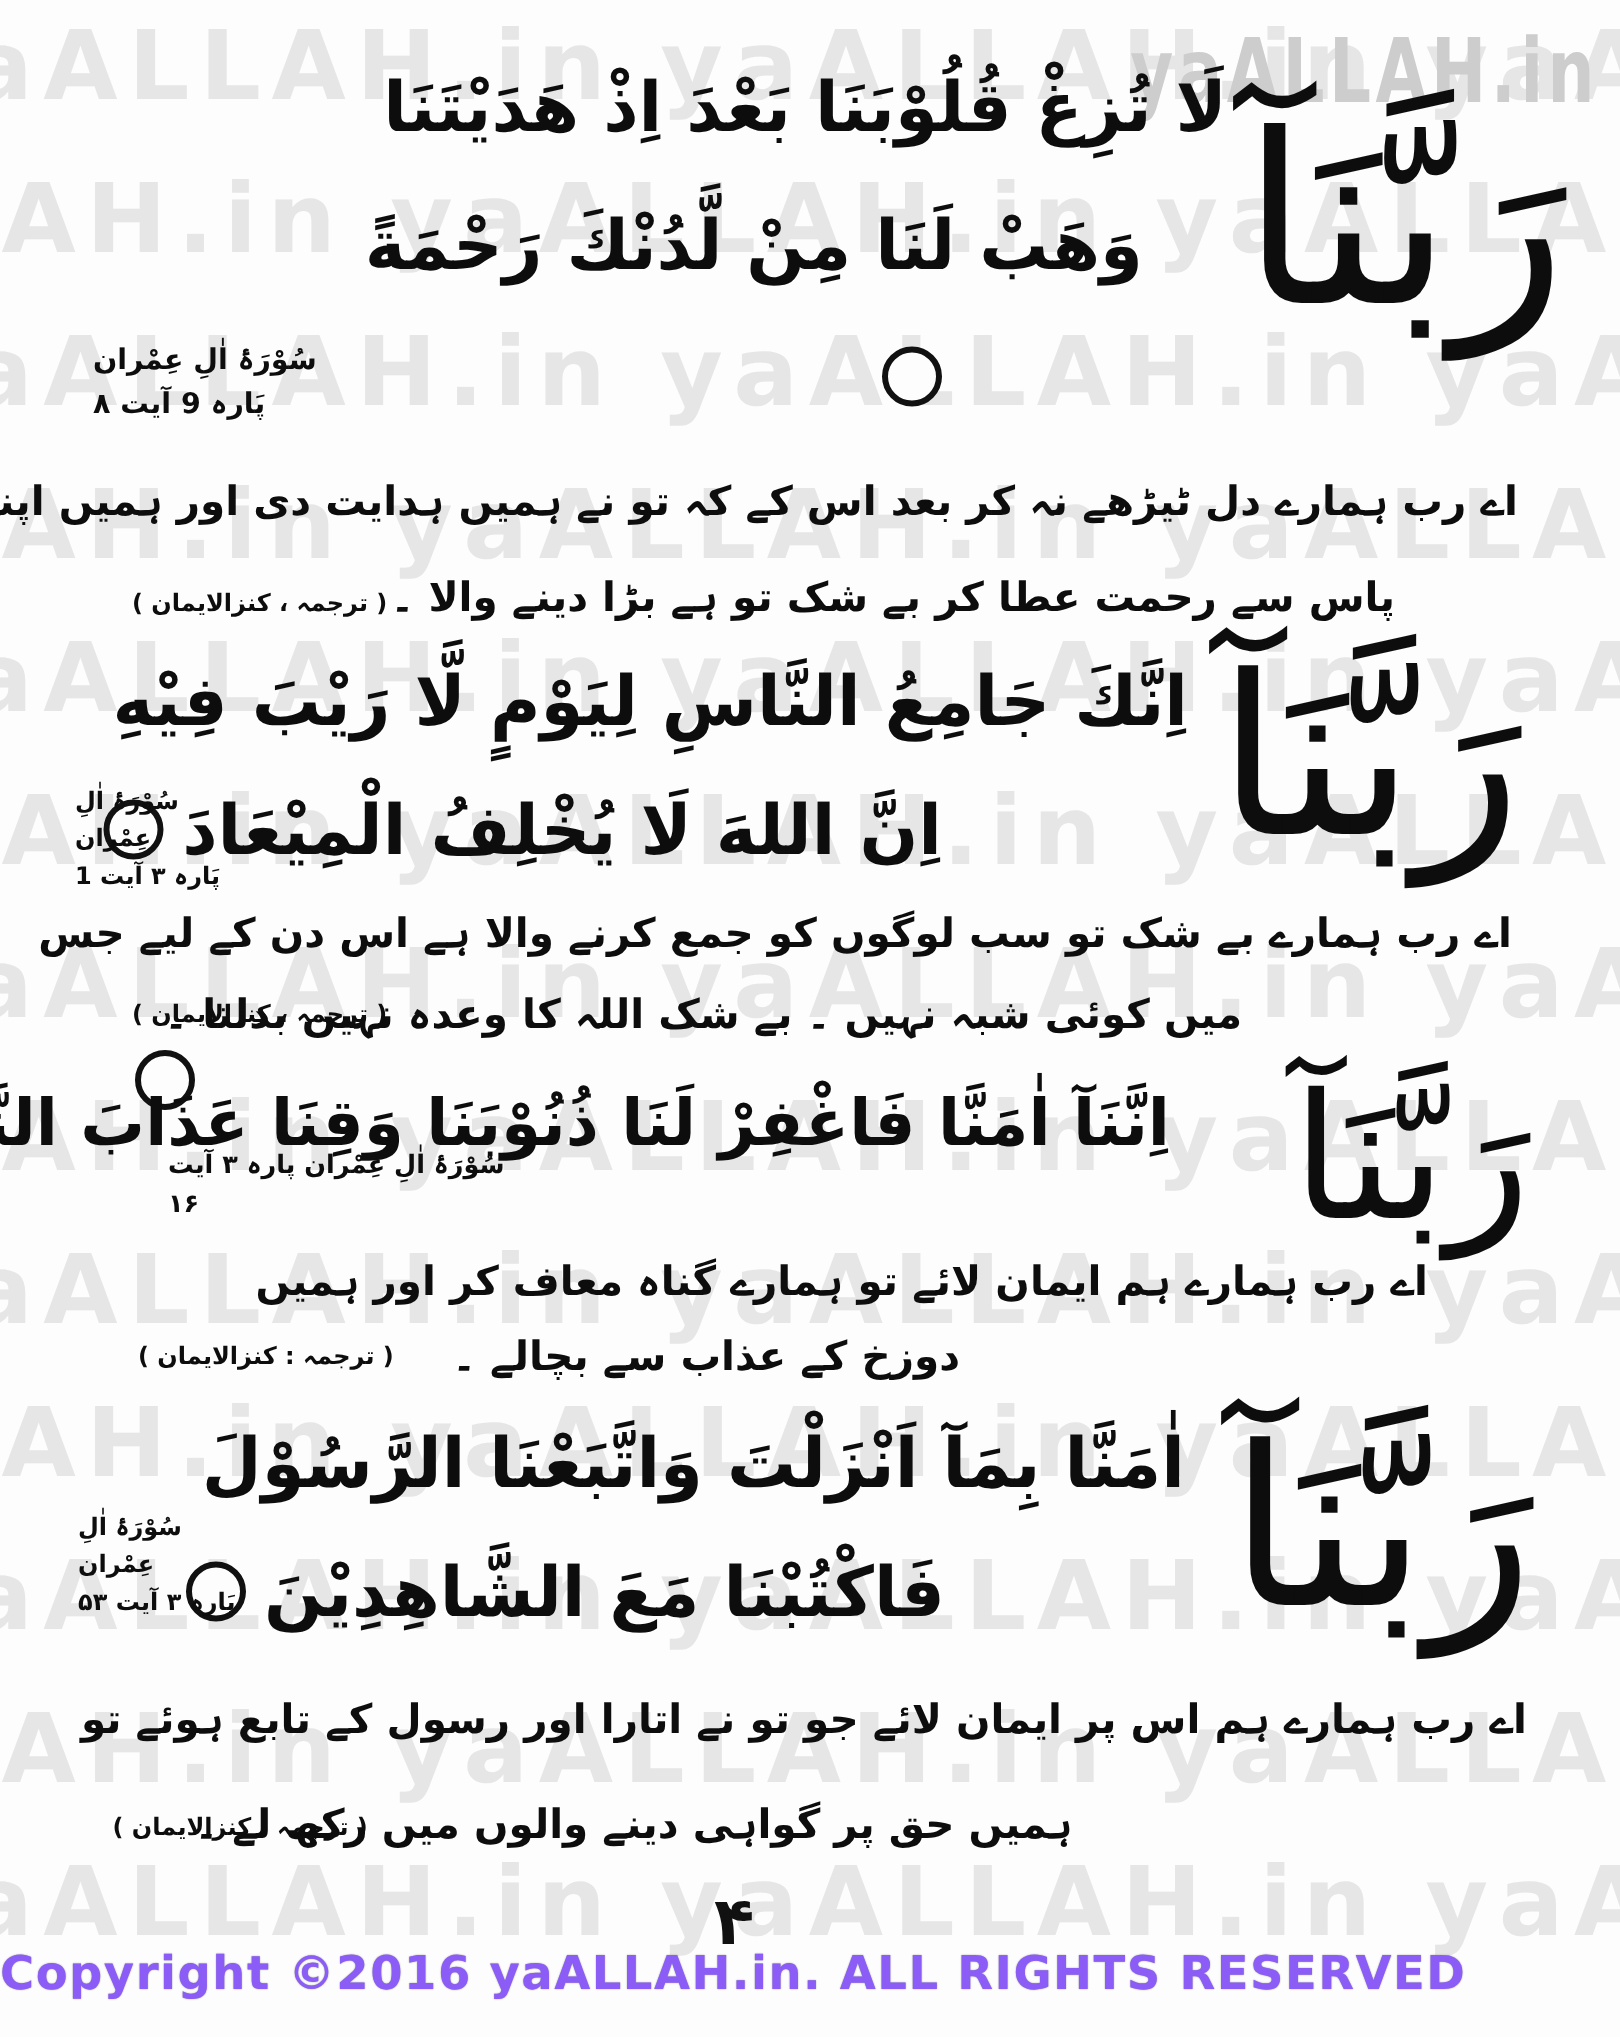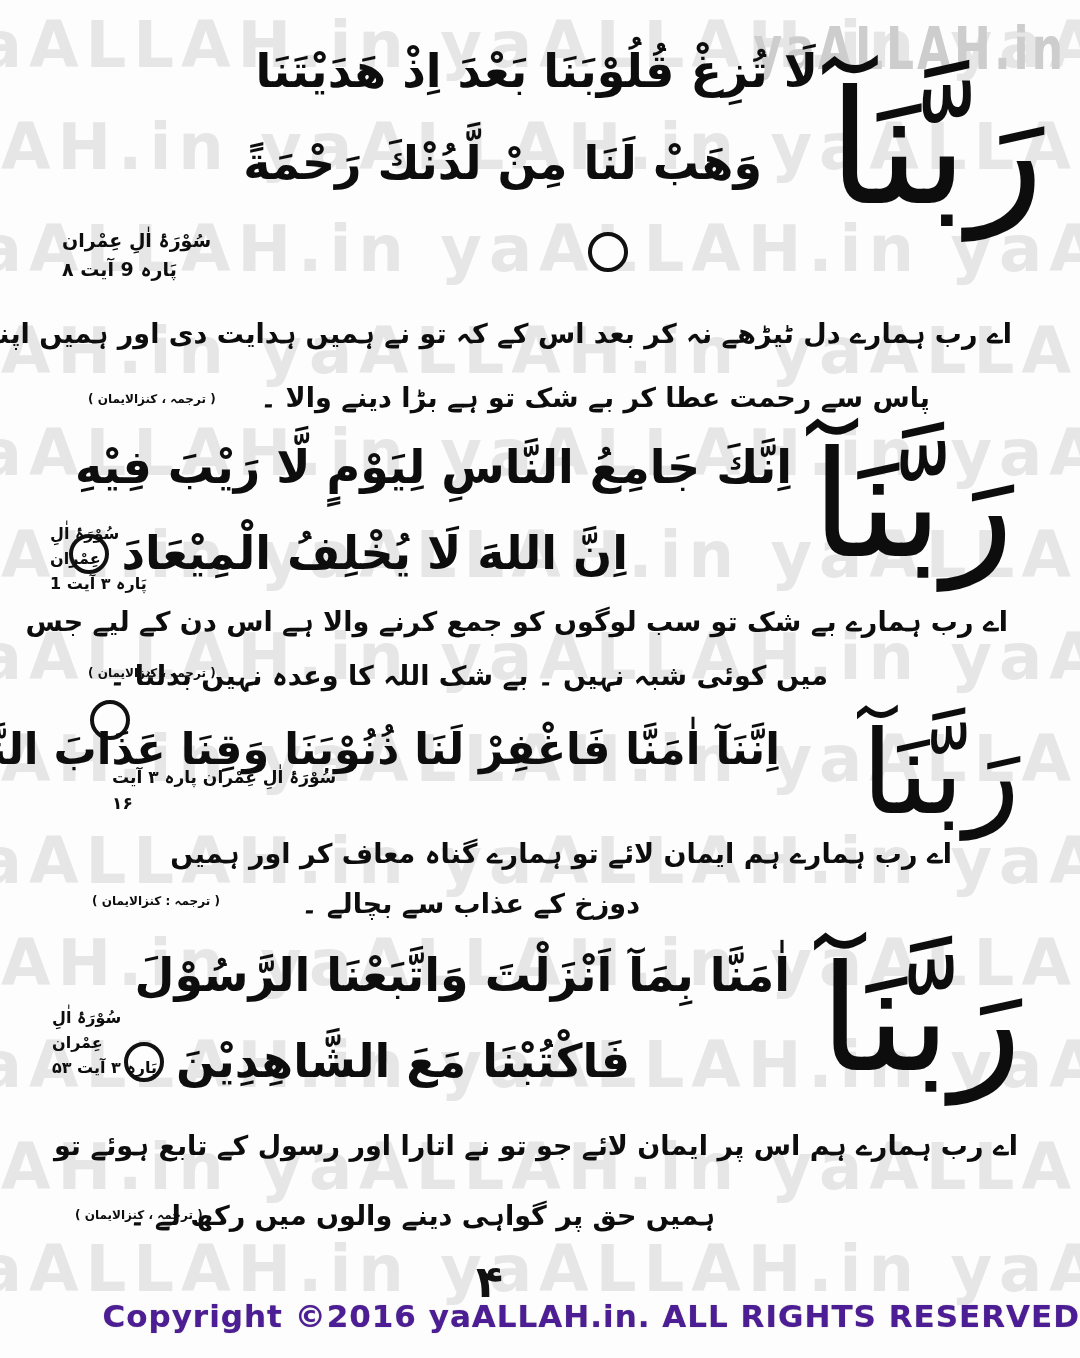--- a/index.html
+++ b/index.html
@@ -21,21 +21,21 @@
     font-size:44px; font-weight:bold; color:#cdcdcd;
     letter-spacing:3px; transform:scaleY(1.35); transform-origin:top right;
     white-space:nowrap;
   }
   
   .ar, .ur, .src, .tarjuma, .rabbana{ position:absolute; z-index:2; direction:rtl; white-space:nowrap; }
   .ar{ font-weight:bold; font-size:46px; }
   .rabbana{ font-weight:normal; line-height:1.05; }
   .src{ font-weight:bold; font-size:17px; line-height:1.55; text-align:left; white-space:normal; }
   .ur{ font-weight:bold; font-size:27px; }
-  .tarjuma{ font-weight:bold; font-size:12px; }
+  .tarjuma{ font-weight:bold; font-size:16px; }
   .ayah-circle{
     display:inline-block; width:32px; height:32px;
     border:4px solid #111; border-radius:50%;
     vertical-align:middle; margin:0 12px 6px 4px; background:#fdfdfd;
   }
   .ayah-circle.abs{ position:absolute; z-index:2; }
   
   .d1-l1{ top:44px;   right:262px; }
   .d1-l2{ top:136px;  right:318px; }
   .d1-l3{ top:224px;  right:440px; }
@@ -68,22 +68,22 @@
   .d4-u1{ top:1130px; right:62px; }
   .d4-u2{ top:1200px; right:365px; }
   .d4-tj{ top:1208px; left:75px; }
   
   .page-number{
     position:absolute; top:1256px; left:476px; z-index:3;
     font-size:44px; font-weight:bold; color:#111;
   }
   .copyright{
     position:absolute; top:1298px; left:0; width:1080px; z-index:1;
-    text-align:right; font-size:31px; font-weight:bold;
-    color:#4c1d95; letter-spacing:1px;
+    text-align:left; font-size:31px; font-weight:bold;
+    color:#8b5cf6; letter-spacing:1px;
     text-shadow:0 0 1px #8f8f8f;
   }
 </style>
 </head>
 <body>
 
 <div id="canvas">
 
   <div class="wm-row" style="top:8px">yaALLAH.in yaALLAH.in yaALLAH.in yaALLAH.in</div>
   <div class="wm-row alt" style="top:110px">yaALLAH.in yaALLAH.in yaALLAH.in yaALLAH.in</div>

